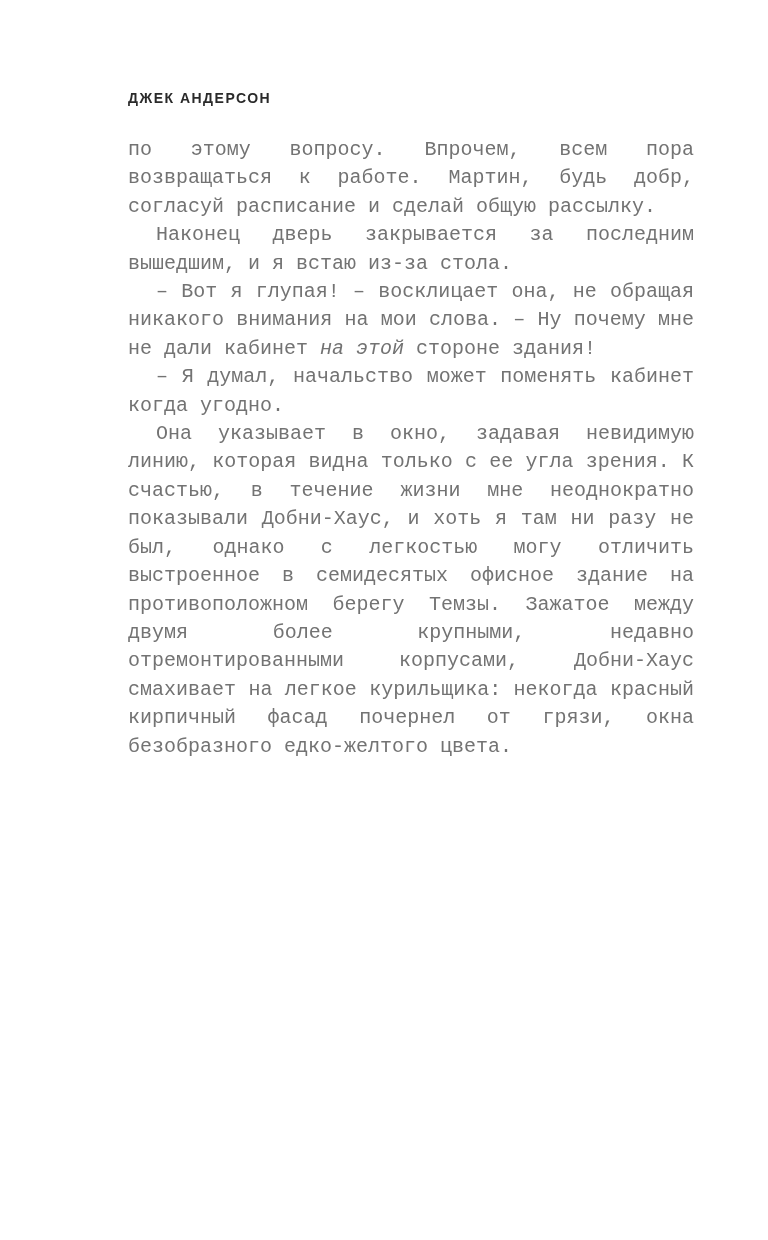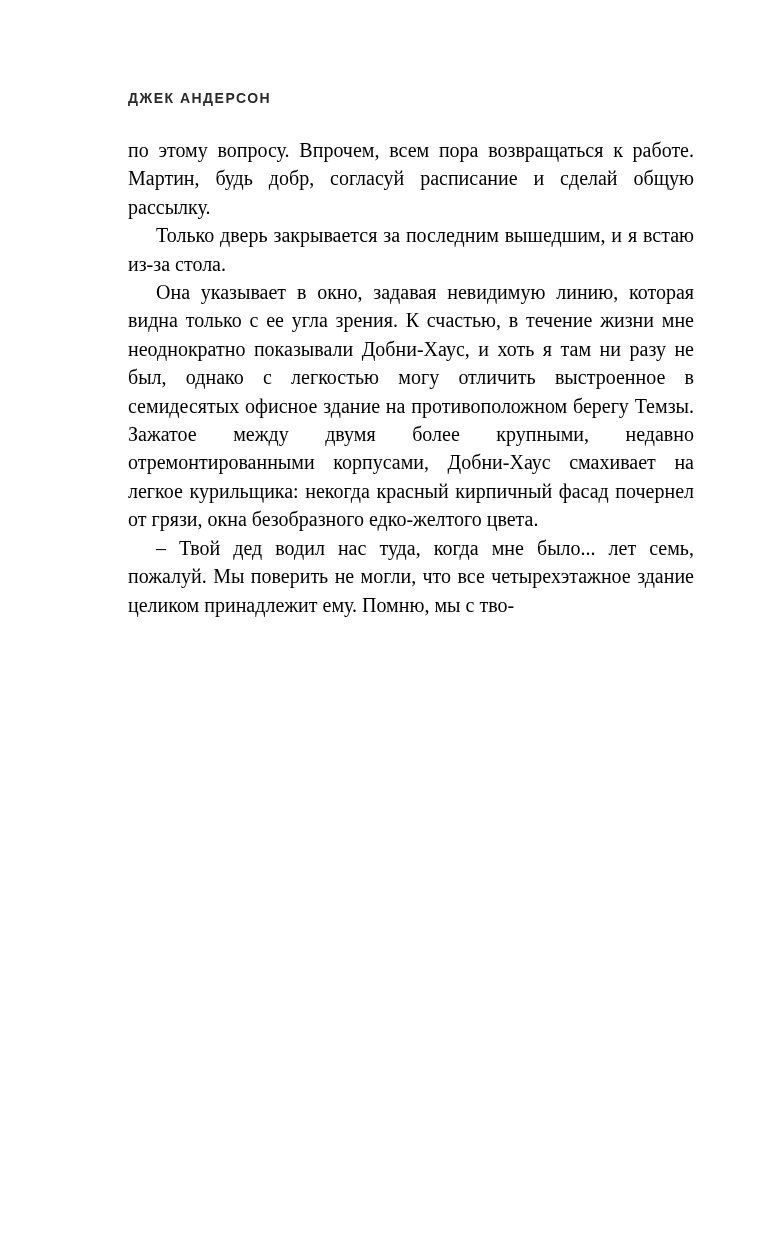--- a/index.html
+++ b/index.html
@@ -27,21 +27,22 @@
     color: #2a2a2a;
   }
   .body-text {
     position: absolute;
     left: 128px;
     top: 136px;
     width: 566px;
     font-size: 20px;
     line-height: 28.4px;
     text-align: justify;
-    color: #000000;
+    color: #737373;
+    font-family: Liberation Mono, monospace;
   }
   .body-text p.para {
     margin: 0;
     padding: 0;
   }
   .body-text p.para.indent {
     text-indent: 28px;
   }
   .body-text .italic {
     font-style: italic;
@@ -58,19 +59,20 @@
   }
 </style>
 </head>
 <body>
 
 <div class="page">
   <div class="running-header">ДЖЕК АНДЕРСОН</div>
 
   <div class="body-text">
       <p class="para"><span>по этому вопросу. Впрочем, всем пора возвращаться к работе. Мартин, будь добр, согласуй расписание и сделай общую рассылку.</span></p>
-      <p class="para indent"><span>Только дверь закрывается за последним вышедшим, и я встаю из-за стола.</span></p>
+      <p class="para indent"><span>Наконец дверь закрывается за последним вышедшим, и я встаю из-за стола.</span></p>
+      <p class="para indent"><span>– Вот я глупая! – восклицает она, не обращая никакого внимания на мои слова. – Ну почему мне не дали кабинет </span><span class="italic">на этой</span><span> стороне здания!</span></p>
+      <p class="para indent"><span>– Я думал, начальство может поменять кабинет когда угодно.</span></p>
       <p class="para indent"><span>Она указывает в окно, задавая невидимую линию, которая видна только с ее угла зрения. К счастью, в течение жизни мне неоднократно показывали Добни-Хаус, и хоть я там ни разу не был, однако с легкостью могу отличить выстроенное в семидесятых офисное здание на противоположном берегу Темзы. Зажатое между двумя более крупными, недавно отремонтированными корпусами, Добни-Хаус смахивает на легкое курильщика: некогда красный кирпичный фасад почернел от грязи, окна безобразного едко-желтого цвета.</span></p>
-      <p class="para indent"><span>– Твой дед водил нас туда, когда мне было... лет семь, пожалуй. Мы поверить не могли, что все четырехэтажное здание целиком принадлежит ему. Помню, мы с тво-</span></p>
     </div>
 
   <div class="page-number">18</div>
 </div>
 
 </body></html>

